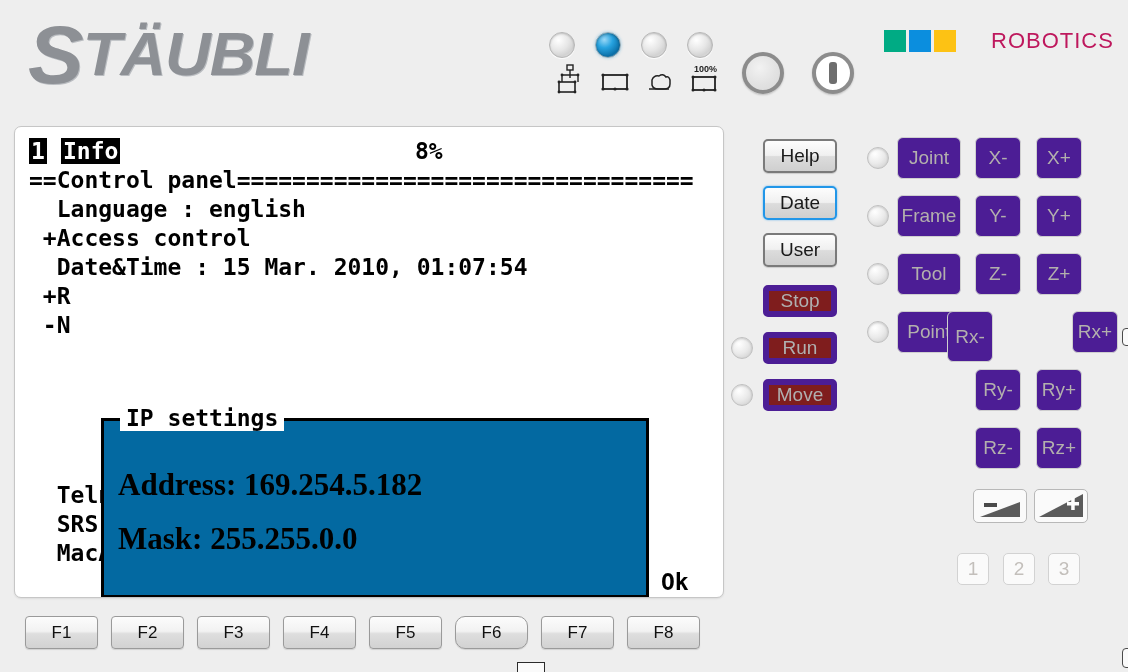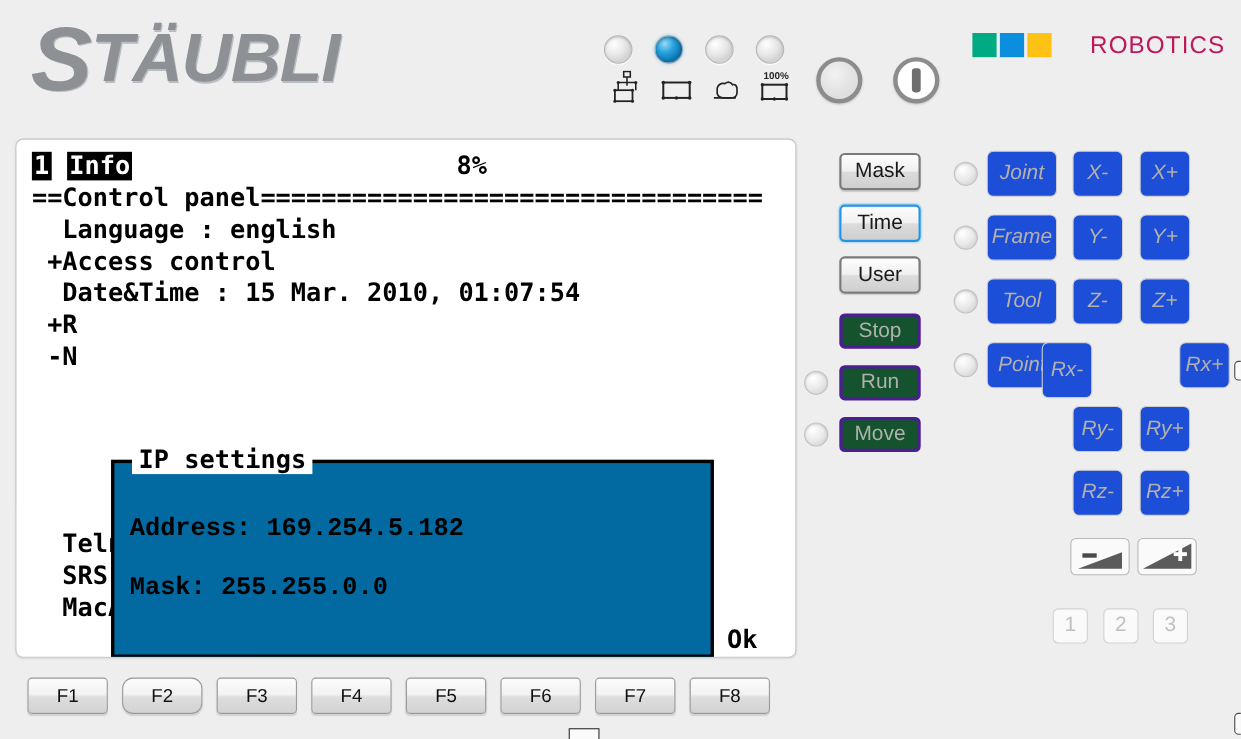--- a/index.html
+++ b/index.html
@@ -171,23 +171,23 @@
     padding: 0 6px;
     font-family: "DejaVu Sans Mono", "Liberation Mono", monospace;
     font-weight: bold;
     font-size: 23px;
     color: #000;
     white-space: pre;
   }
   #ip-dialog .row {
     position: absolute;
     left: 14px;
-    font-family: Liberation Mono, monospace;
+    font-family: Liberation Serif, serif;
     font-weight: bold;
-    font-size: 23px;
+    font-size: 31px;
     white-space: pre;
   }
 
   
   .ctl-btn {
     position: absolute;
     box-sizing: border-box;
     border-radius: 5px;
     text-align: center;
     font-size: 19px;
@@ -201,37 +201,36 @@
     border: 2px solid #7a7a7a;
     color: #1a1a1a;
     font-weight: normal;
     box-shadow: 0 1px 1px rgba(0,0,0,.15);
   }
   .ctl-btn.solid.focus {
     border: 2px solid #2196e8;
     box-shadow: 0 0 2px rgba(33,150,232,.7);
   }
   .ctl-btn.ghost {
-    background: #14532d;
-    border: 3px solid #4c1d95;
+    background: #7f1d1d;
+    border: 6px solid #4c1d95;
     color: #b0b0b0;
   }
   .jog-btn {
     position: absolute;
     box-sizing: border-box;
-    background: #1d4ed8;
+    background: #4c1d95;
     border: 1px solid #cfcfcf;
     border-radius: 6px;
     color: #b3b0ad;
     font-size: 19px;
     display: flex;
     align-items: center;
     justify-content: center;
     user-select: none;
-    font-style: italic;
   }
   .mini-led {
     position: absolute;
     width: 22px; height: 22px;
     border-radius: 50%;
     background: radial-gradient(circle at 35% 30%, #ffffff 0%, #eaeaea 50%, #dadada 75%, #f6f6f6 100%);
     border: 1px solid #c0c0c0;
     box-sizing: border-box;
     box-shadow: inset 0 1px 2px rgba(0,0,0,.15);
   }
@@ -389,22 +388,22 @@
       <div id="ip-dialog-title">IP settings</div>
       <div class="row" style="top:46px;">Address: 169.254.5.182</div>
       <div class="row" style="top:100px;">Mask: 255.255.0.0</div>
     </div>
 
   </div>
 </div>
 
 <div id="control-panel">
 
-  <div class="ctl-btn solid" style="left:763px; top:139px; width:74px; height:34px;">Mask</div>
-  <div class="ctl-btn solid focus" style="left:763px; top:186px; width:74px; height:34px;">Time</div>
+  <div class="ctl-btn solid" style="left:763px; top:139px; width:74px; height:34px;">Help</div>
+  <div class="ctl-btn solid focus" style="left:763px; top:186px; width:74px; height:34px;">Date</div>
   <div class="ctl-btn solid" style="left:763px; top:233px; width:74px; height:34px;">User</div>
   <div class="ctl-btn ghost" style="left:763px; top:285px; width:74px; height:32px;">Stop</div>
   <div class="ctl-btn ghost" style="left:763px; top:332px; width:74px; height:32px;">Run</div>
   <div class="ctl-btn ghost" style="left:763px; top:379px; width:74px; height:32px;">Move</div>
 
   <div class="mini-led" style="left:731px; top:337px;"></div>
   <div class="mini-led" style="left:731px; top:384px;"></div>
 
   <div class="mini-led" style="left:867px; top:147px;"></div>
   <div class="jog-btn" style="left:897px; top:137px; width:64px; height:42px;">Joint</div>
@@ -447,20 +446,20 @@
   <div class="num-btn" style="left:1003px; top:553px; width:32px; height:32px;">2</div>
   <div class="num-btn" style="left:1048px; top:553px; width:32px; height:32px;">3</div>
 
   <div class="edge-clip" style="left:1122px; top:328px; width:18px; height:18px; border-color:#4a4a4a;"></div>
   <div class="edge-clip" style="left:1122px; top:648px; width:18px; height:20px; border-color:#4a4a4a;"></div>
   <div class="edge-clip" style="left:517px; top:662px; width:28px; height:16px; border-color:#2b2b2b; border-radius:0;"></div>
 </div>
 
 <div id="fkeys">
   <div class="fkey" style="left:25px;">F1</div>
-  <div class="fkey" style="left:111px;border-radius:10px;">F2</div>
+  <div class="fkey" style="left:111px;">F2</div>
   <div class="fkey" style="left:197px;">F3</div>
   <div class="fkey" style="left:283px;">F4</div>
   <div class="fkey" style="left:369px;">F5</div>
-  <div class="fkey" style="left:455px;">F6</div>
+  <div class="fkey" style="left:455px;border-radius:10px;">F6</div>
   <div class="fkey" style="left:541px;">F7</div>
   <div class="fkey" style="left:627px;">F8</div>
 </div>
 
 </body></html>

